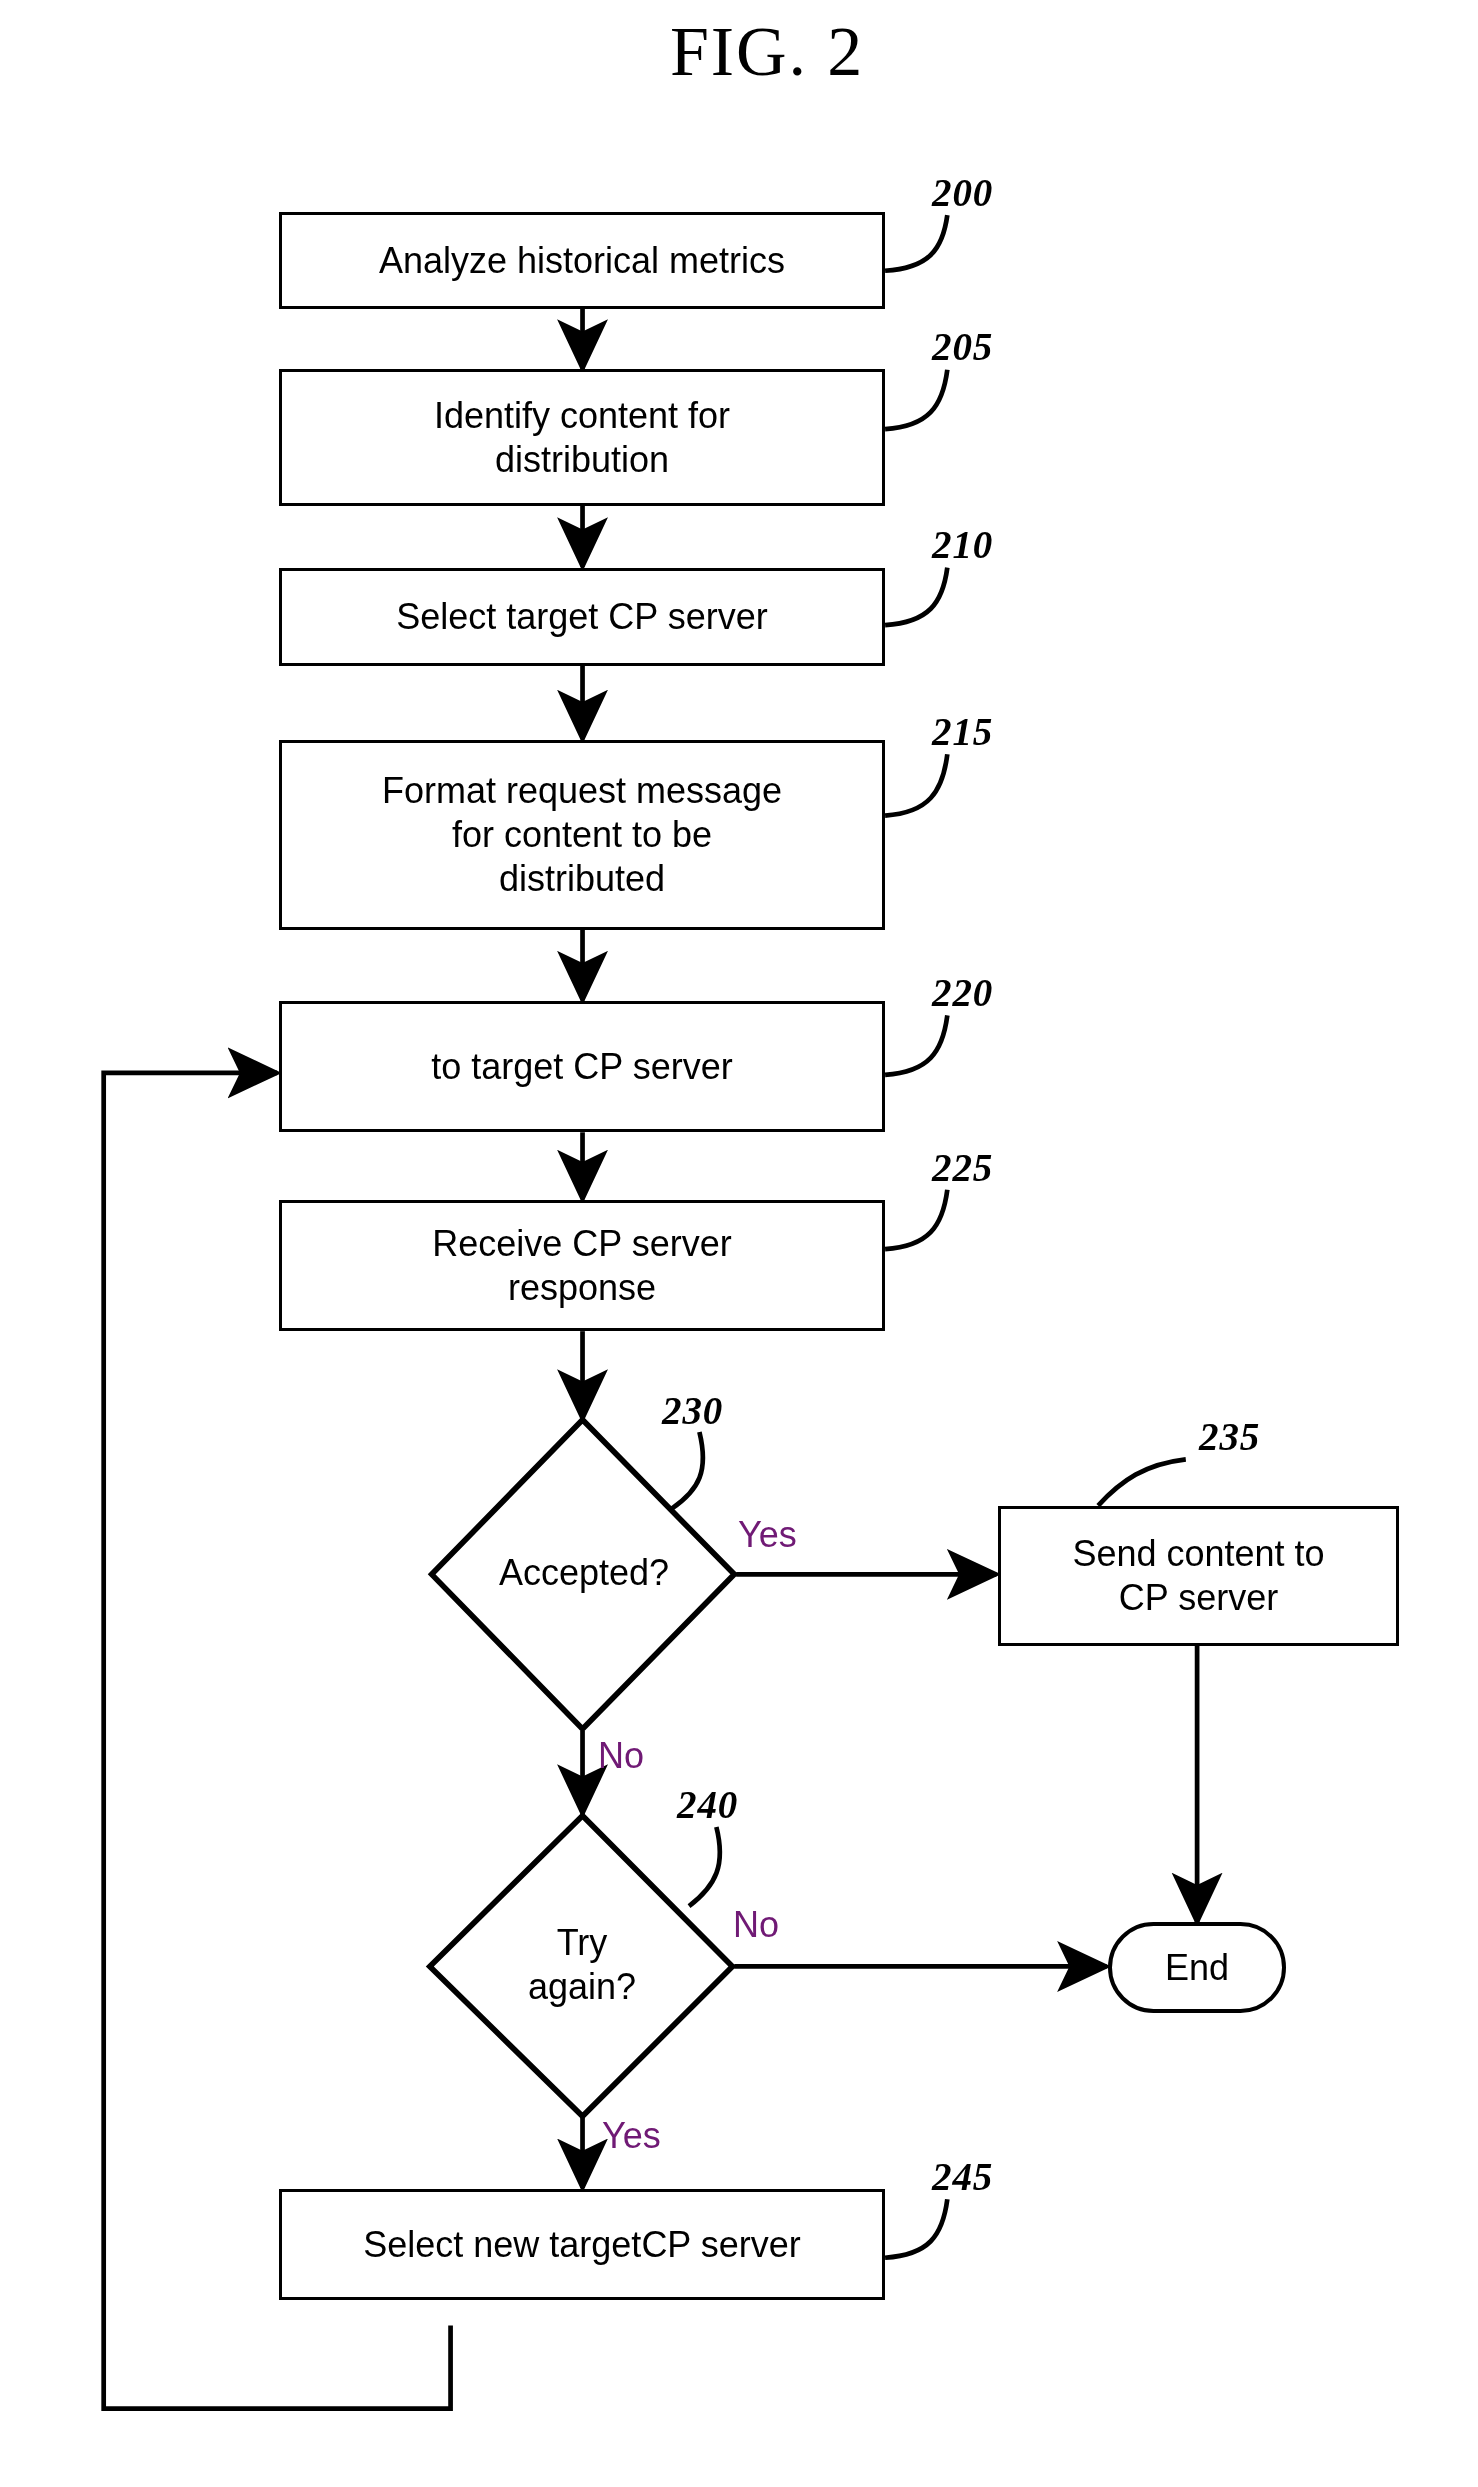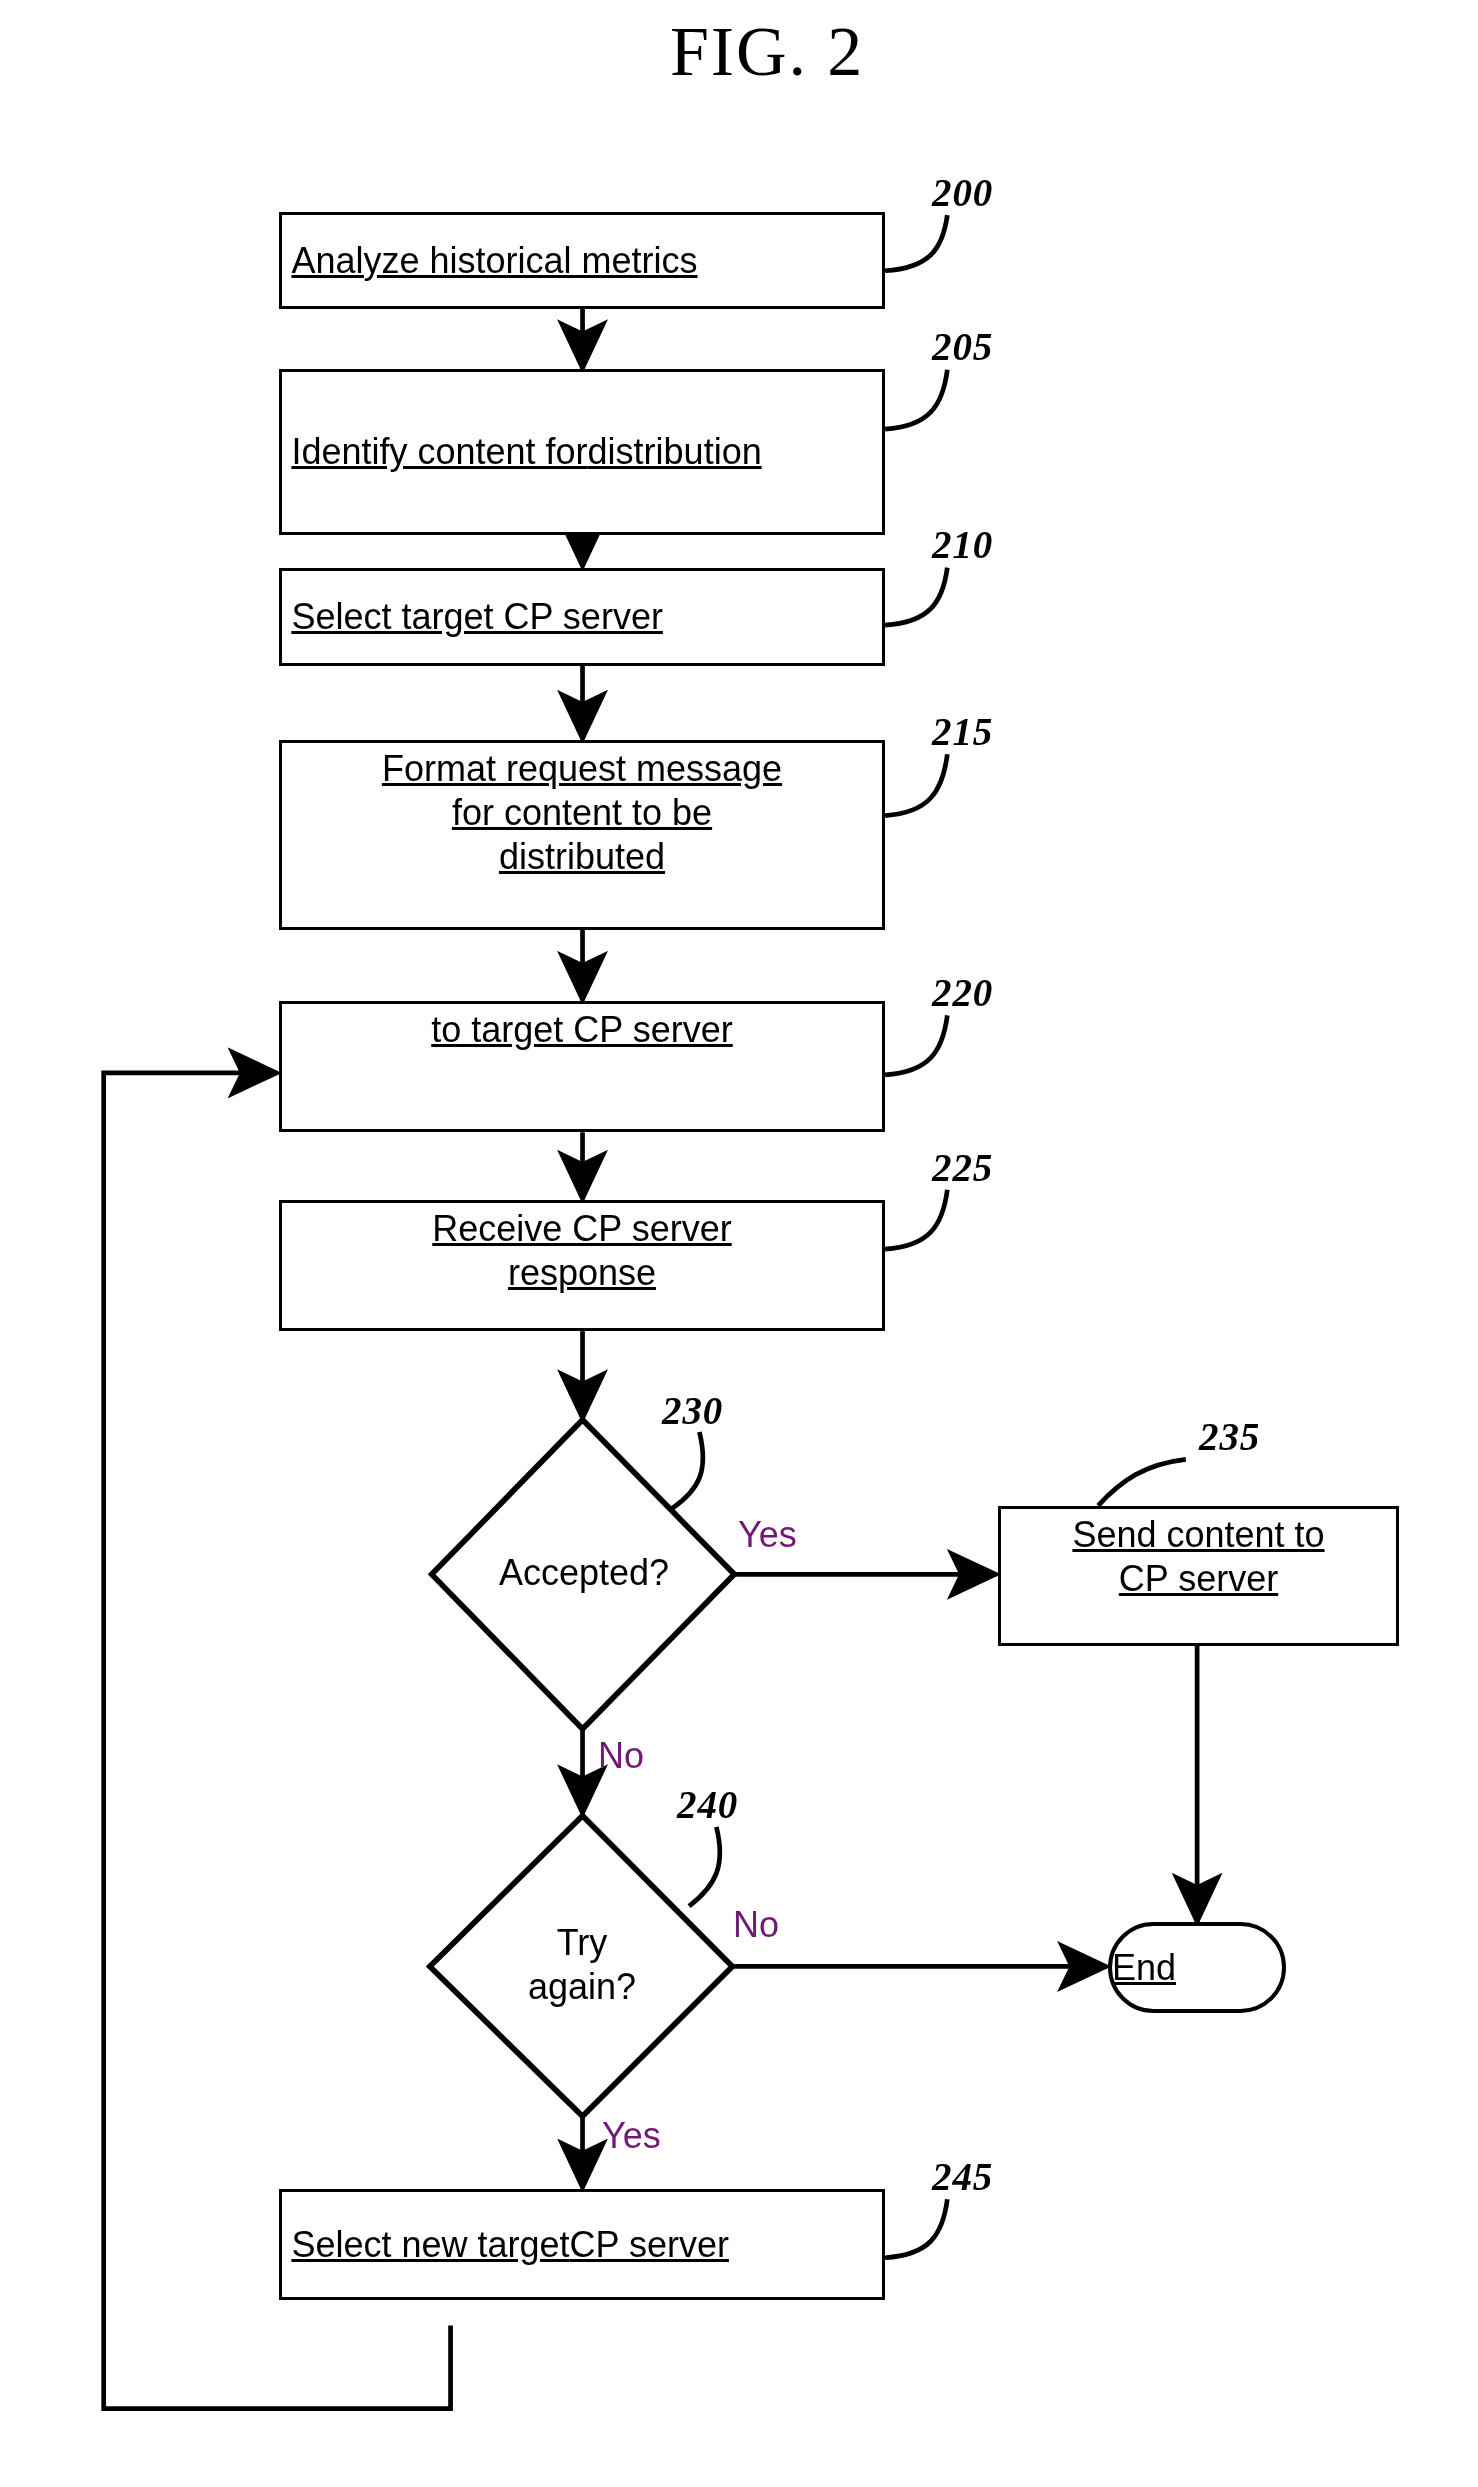--- a/index.html
+++ b/index.html
@@ -35,23 +35,23 @@
     line-height: 1.1;
     user-select: none;
     margin-left: 28px;
   }
   
   .node {
     position: absolute;
     box-sizing: border-box;
     display: flex;
     align-items: center;
+    justify-content: center;
     text-align: center;
     color: #000;
-    text-decoration: underline;
   }
   .proc {
     border: 3.8px solid #000;
     background: #fff;
     font-size: 36px;
     line-height: 1.22;
     padding: 3.8px 9.4px;
   }
   .terminator {
     border: 4.7px solid #000;
@@ -148,21 +148,21 @@
     <path d="M 713 1600 C 742 1580 752 1560 742 1519" fill="none" stroke="#000" stroke-width="5"></path>
     <path d="M 1165 1597 C 1190 1570 1215 1553 1258 1548" fill="none" stroke="#000" stroke-width="5"></path>
     <path d="M 731 2022 C 760 2000 770 1978 760 1938" fill="none" stroke="#000" stroke-width="5"></path>
     <path d="M 939 2395 C 985 2392 1000 2372 1005 2333" fill="none" stroke="#000" stroke-width="5"></path>
   </svg>
 
   <div class="node proc" style="left:279px; top:212px; width:606px; height:97px;">
     <span>Analyze historical metrics</span>
   </div>
 
-  <div class="node proc" style="left:279px; top:369px; width:606px; height:166px; flex-direction:row;">
+  <div class="node proc" style="left:279px; top:369px; width:606px; height:137px; flex-direction:column;">
     <span>Identify content for</span>
     <span>distribution</span>
   </div>
 
   <div class="node proc" style="left:279px; top:568px; width:606px; height:98px;">
     <span>Select target CP server</span>
   </div>
 
   <div class="node proc" style="left:279px; top:740px; width:606px; height:190px; flex-direction:column;">
     <span>Format request message</span>

